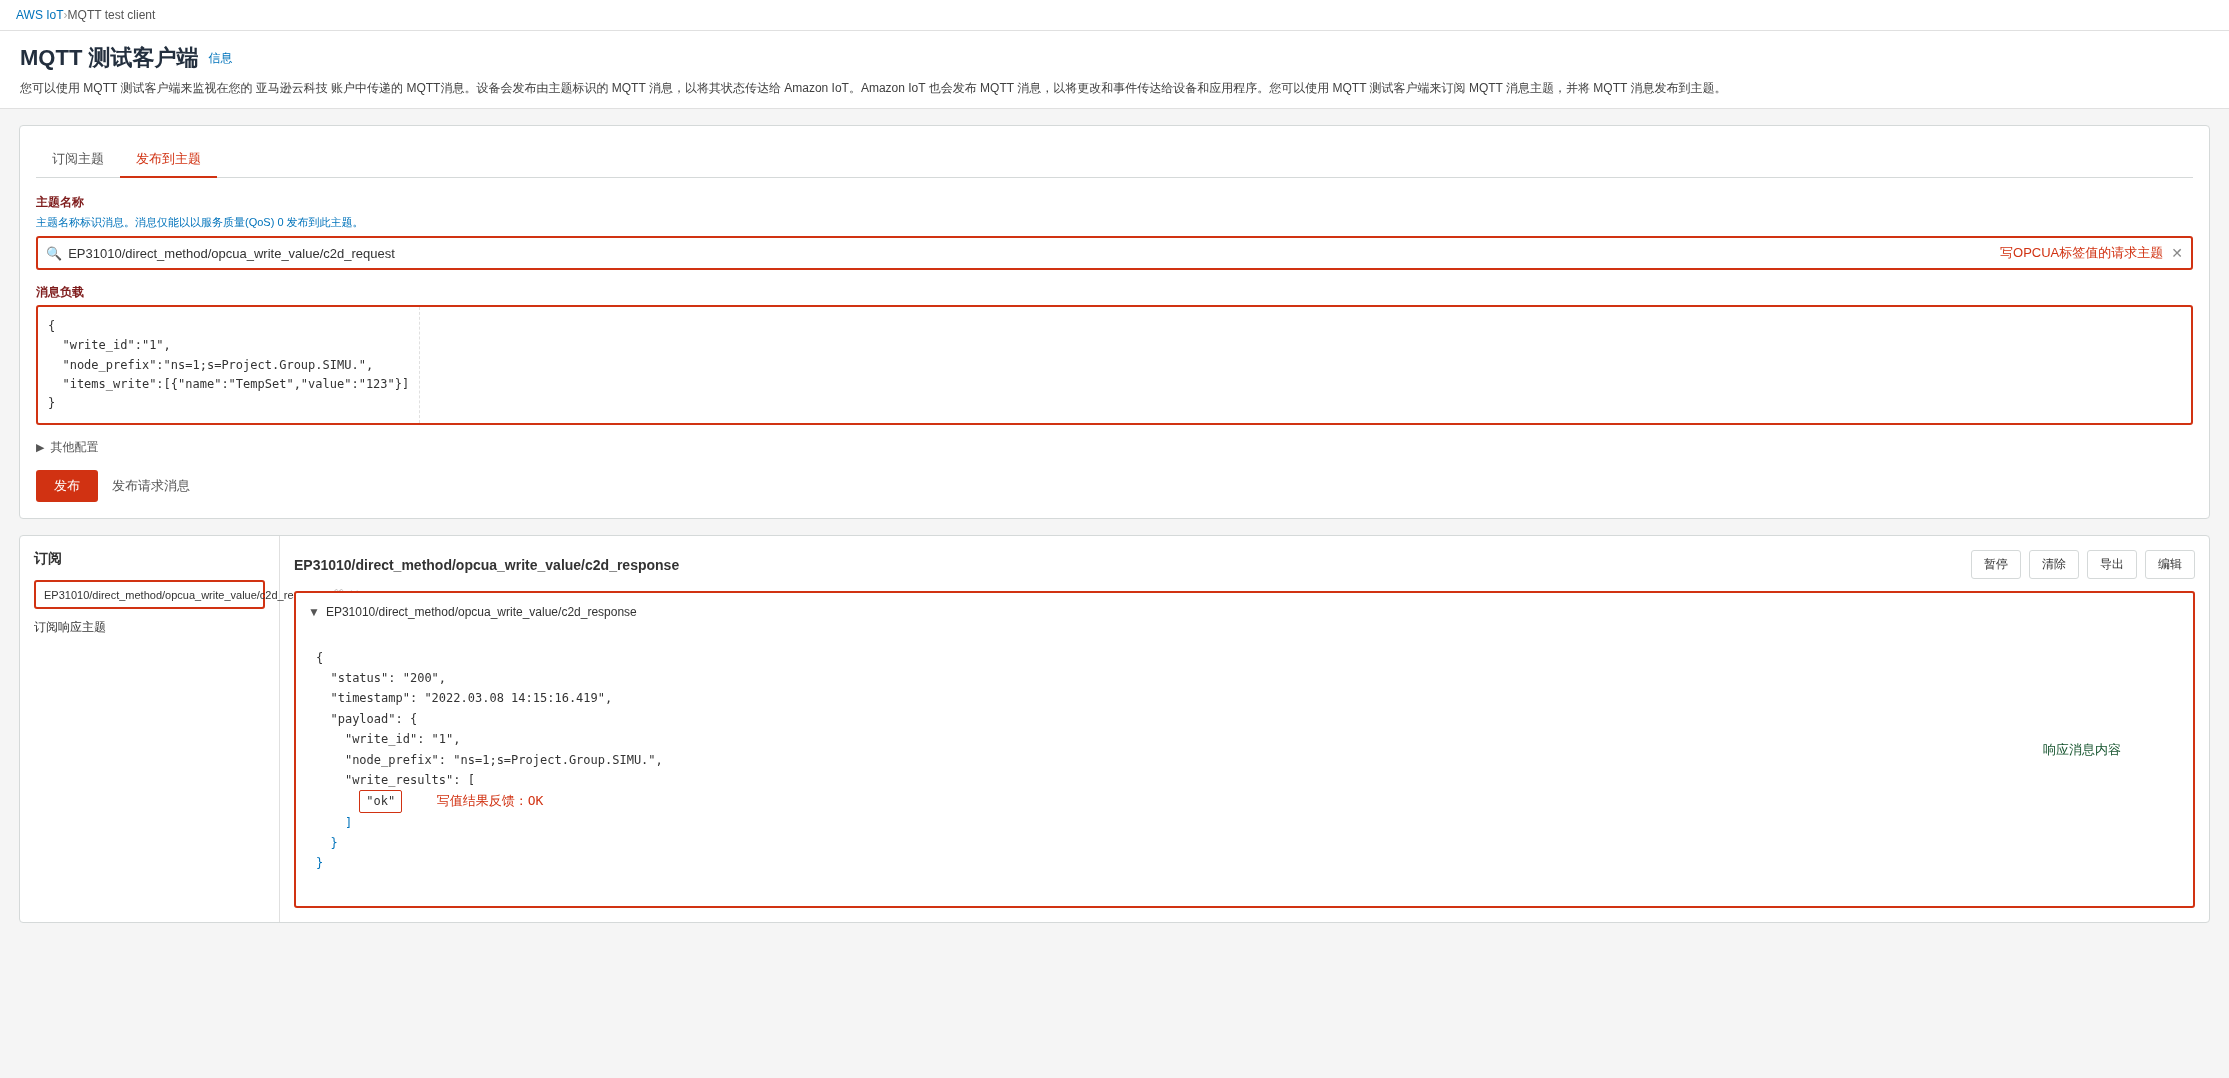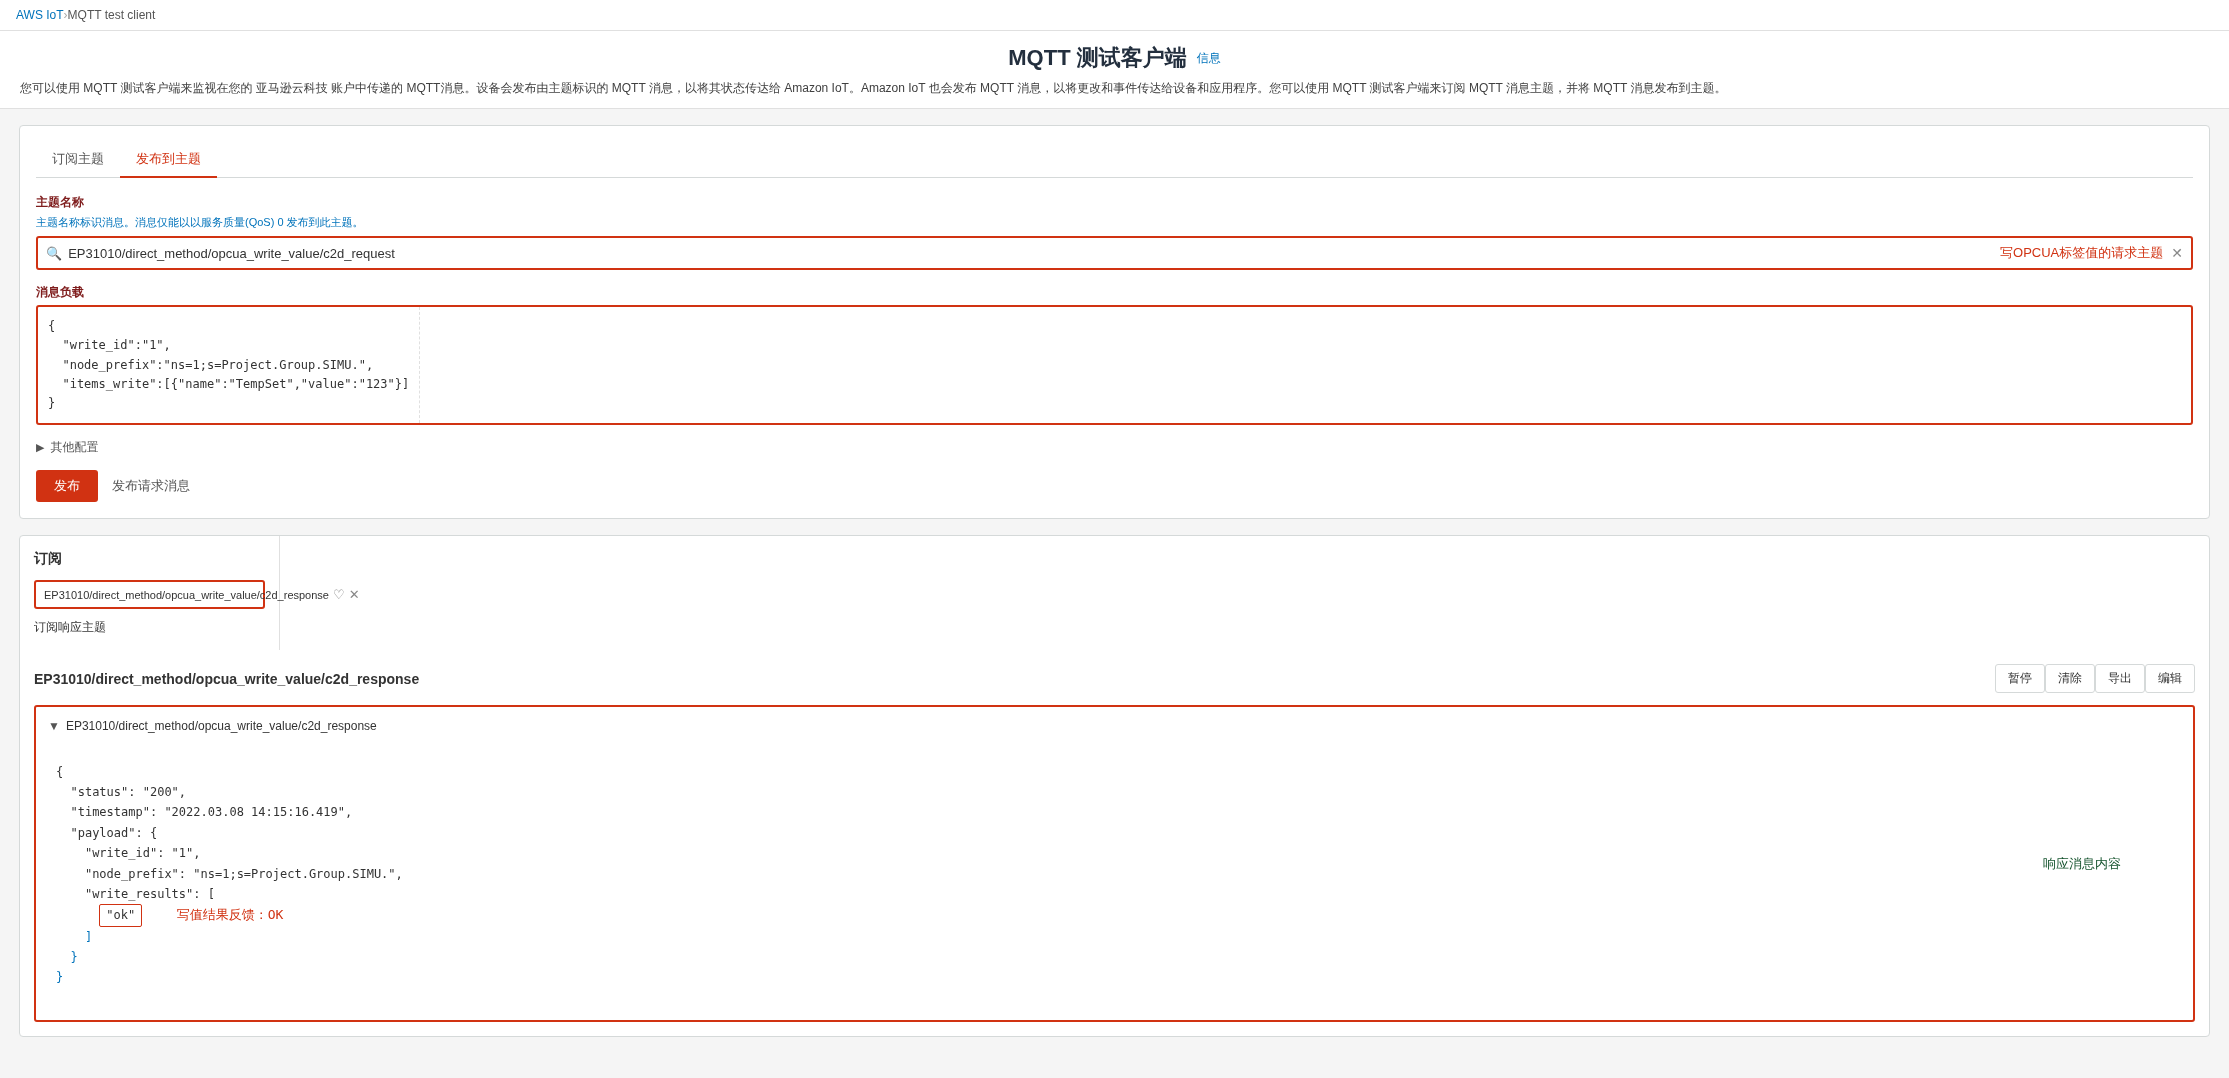--- a/index.html
+++ b/index.html
@@ -26,21 +26,20 @@
       padding: 12px 20px 10px;
       border-bottom: 1px solid #e0e0e0;
     }
     .page-title {
       font-size: 22px;
       font-weight: 600;
       color: #232f3e;
       display: flex;
       align-items: center;
       gap: 10px;
-      justify-content: center;
     }
     .page-title .info-link {
       font-size: 12px;
       color: #0073bb;
       font-weight: normal;
       cursor: pointer;
     }
     .page-desc {
       font-size: 12px;
       color: #404040;
@@ -177,21 +176,20 @@
       color: #555;
     }
 
     
     .bottom-panel {
       background: #fff;
       border: 1px solid #d5d9d9;
       border-radius: 4px;
       display: flex;
       min-height: 340px;
-      flex-direction: column;
     }
     .subscribe-sidebar {
       width: 260px;
       border-right: 1px solid #e0e0e0;
       padding: 14px;
       flex-shrink: 0;
     }
     .subscribe-title {
       font-size: 14px;
       font-weight: 600;
@@ -232,20 +230,21 @@
       justify-content: space-between;
       margin-bottom: 12px;
     }
     .message-topic-title {
       font-size: 14px;
       font-weight: 600;
       color: #333;
     }
     .message-actions {
       display: flex;
+      gap: 8px;
     }
     .msg-btn {
       border: 1px solid #d5d9d9;
       background: #fff;
       border-radius: 3px;
       padding: 5px 12px;
       font-size: 12px;
       cursor: pointer;
       color: #333;
     }

